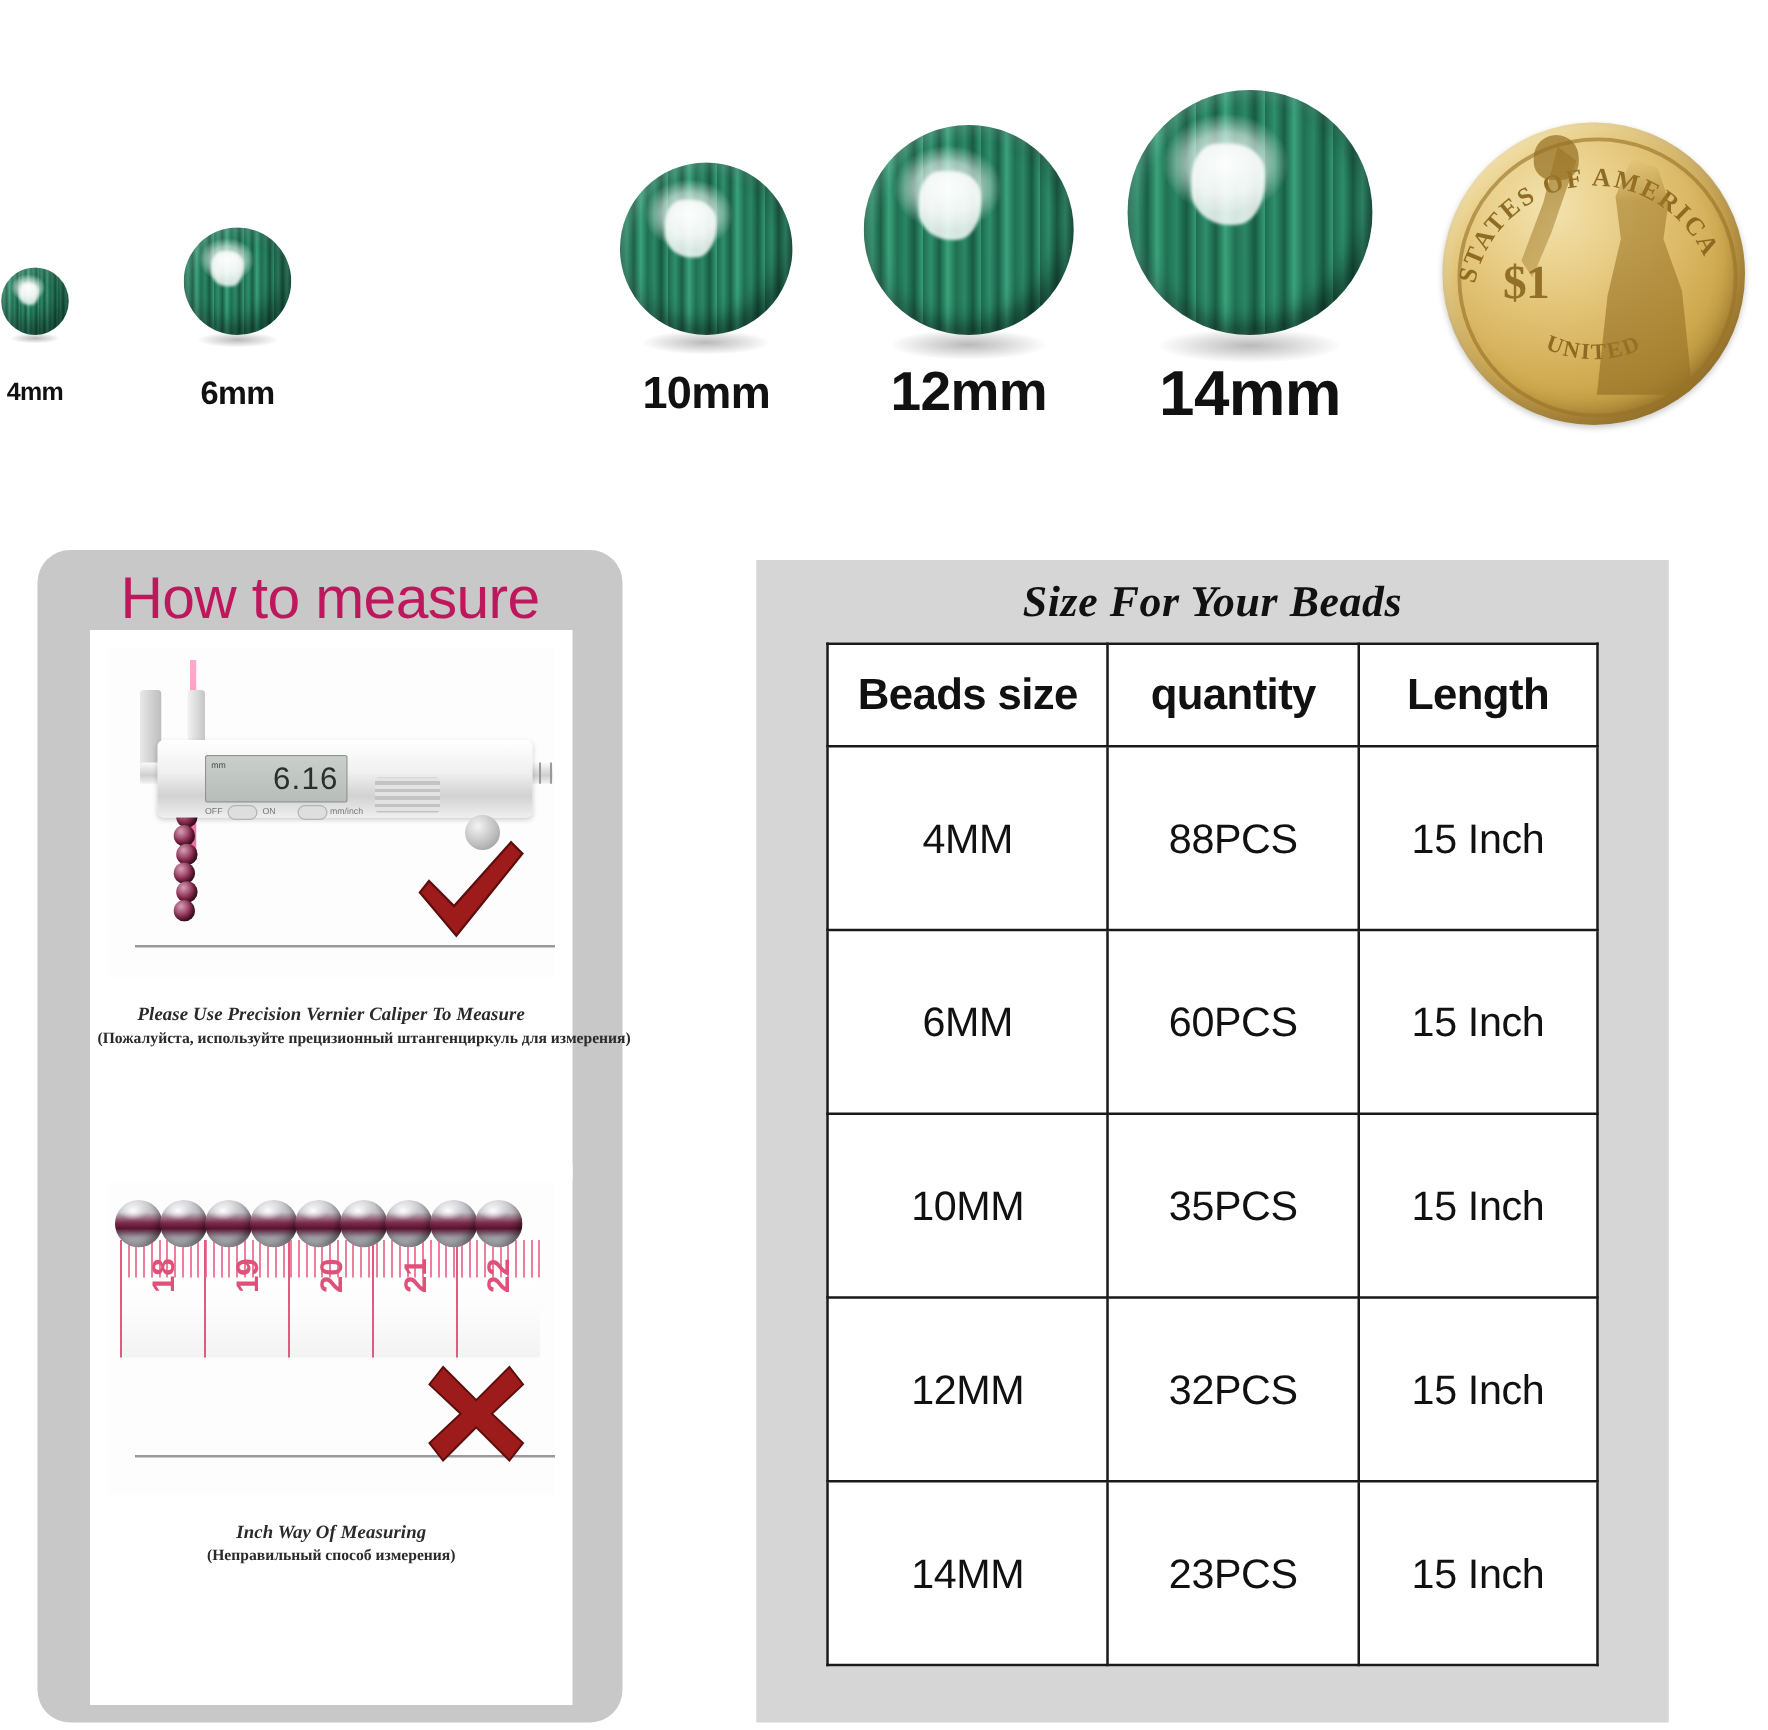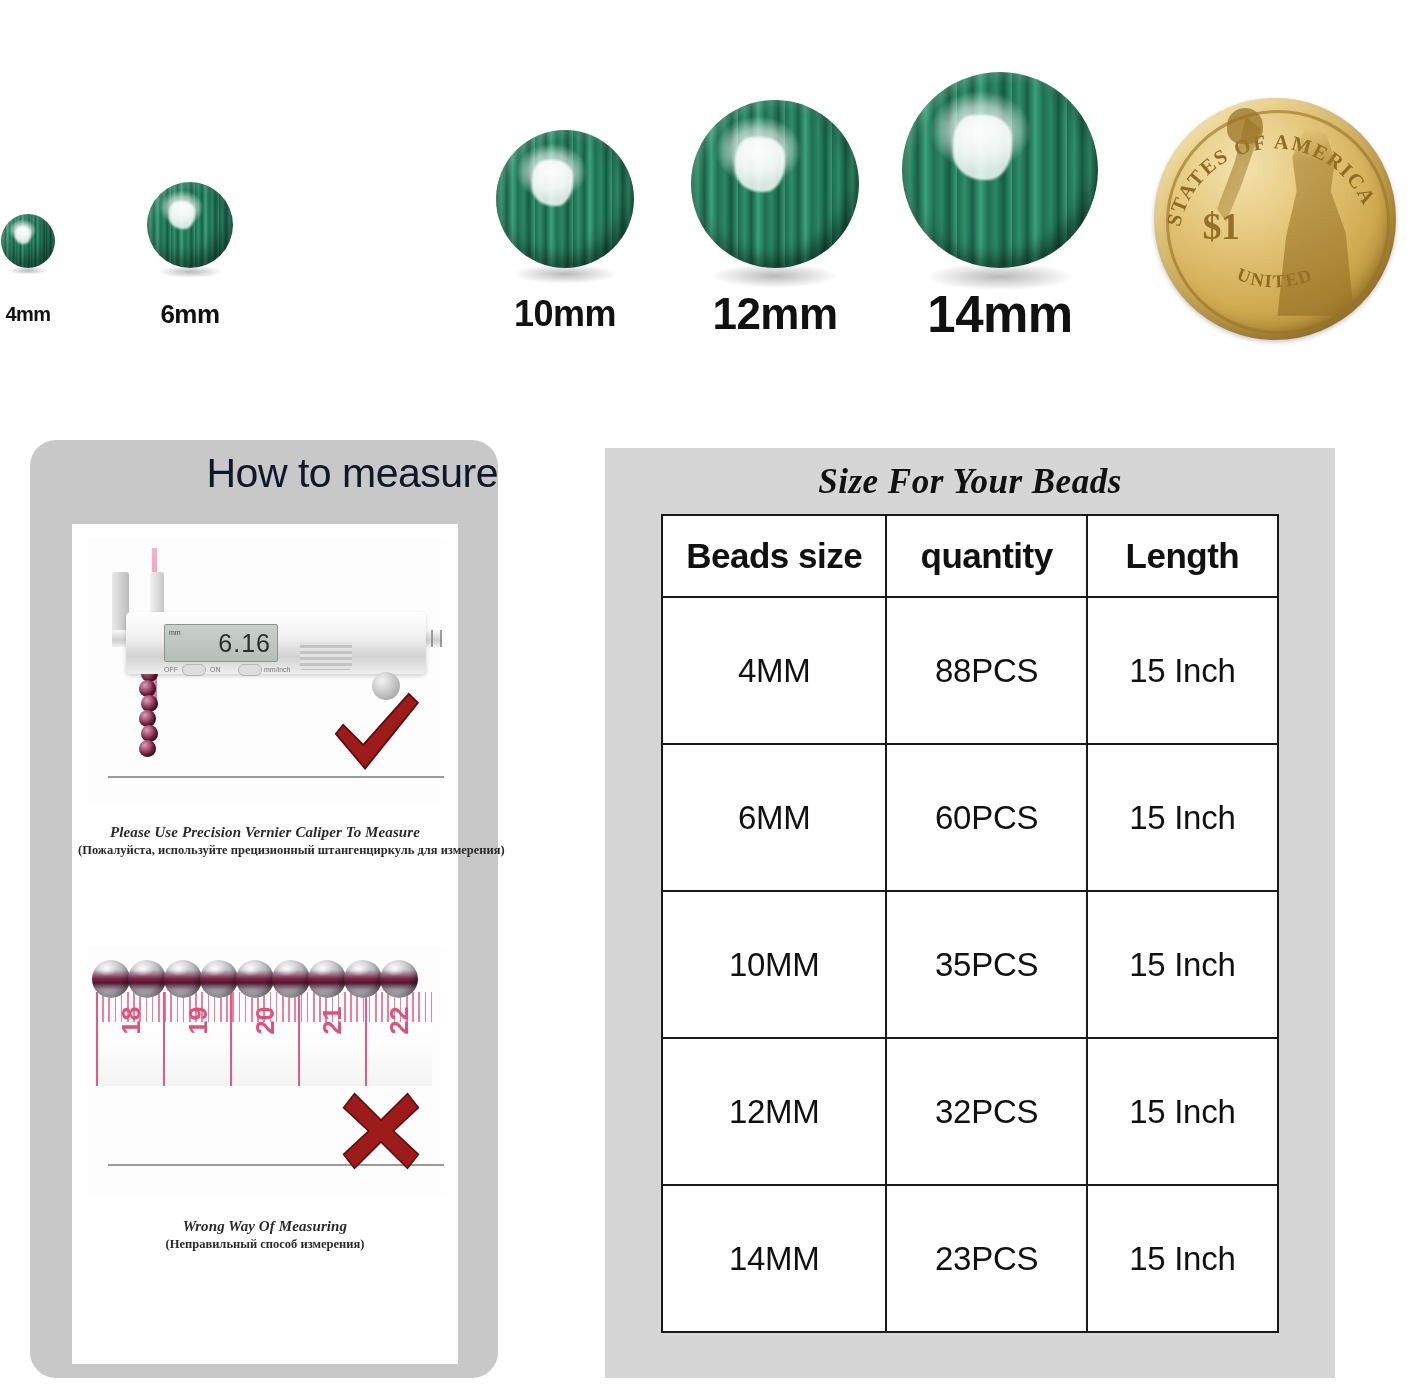--- a/index.html
+++ b/index.html
@@ -137,35 +137,35 @@
     left: 30px; top: 440px;
     width: 468px; height: 938px;
     background: #c8c8c8;
     border-radius: 26px;
     box-sizing: border-box;
   }
   #measure-title {
     position: absolute;
     left: 0; top: 10px;
     width: 100%;
-    text-align: right;
-    font-family: "Liberation Sans", sans-serif;
-    font-size: 41px;
+    text-align: center;
+    font-family: "Liberation Sans", sans-serif;
+    font-size: 47px;
     font-weight: 400;
-    color: #0f172a;
+    color: #be185d;
     letter-spacing: -0.5px;
   }
   .measure-card {
     position: absolute;
     left: 42px;
     width: 386px;
     background: #ffffff;
     box-sizing: border-box;
   }
-  #card-correct { top: 84px;  height: 440px; }
+  #card-correct { top: 64px;  height: 440px; }
   #card-wrong   { top: 492px; height: 432px; }
 
   .card-img {
     position: absolute;
     left: 14px; top: 14px;
     right: 14px;
     box-sizing: border-box;
     overflow: hidden;
   }
   .card-caption {
@@ -558,21 +558,21 @@
         <div class="tape-num" id="tnum4" style="left:300px;">22</div>
         <div class="tape-line"></div>
         <div class="cross-mark">
           <svg viewBox="0 0 100 100" xmlns="http://www.w3.org/2000/svg">
             <path d="M16 2 L50 36 L84 2 L98 20 L66 50 L98 80 L84 98 L50 64 L16 98 L2 80 L34 50 L2 20 Z" fill="#9e1b1b" stroke="#5d0d0d" stroke-width="2"></path>
           </svg>
         </div>
       </div>
     </div>
     <div class="card-caption" style="top:286px;">
-      <div class="cap-en">Wrong Way Of Measuring</div>
+      <div class="cap-en">Inch Way Of Measuring</div>
       <div class="cap-ru">(Неправильный способ измерения)</div>
     </div>
   </div>
 </div>
 
 <div id="size-panel">
   <div id="size-title">Size For Your Beads</div>
   <table id="size-table">
     <thead>
       <tr>

